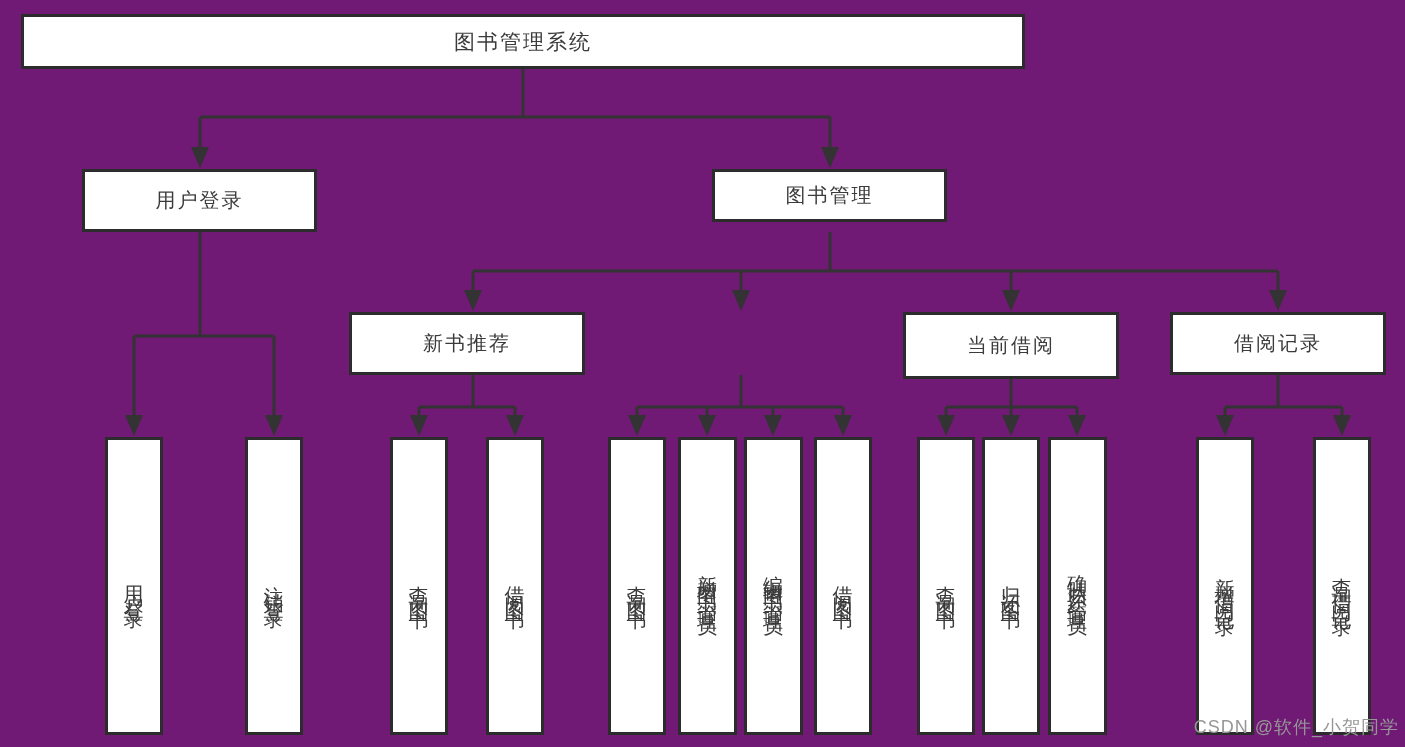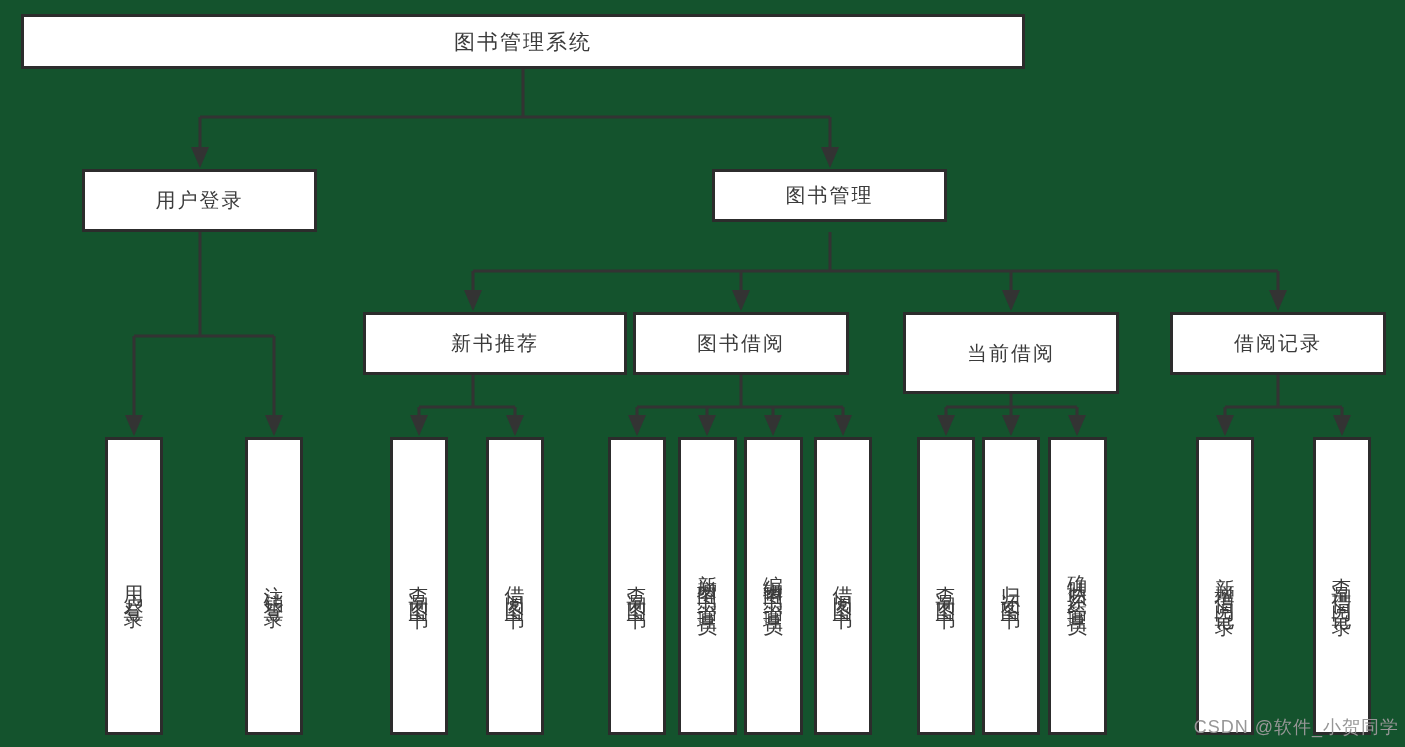--- a/index.html
+++ b/index.html
@@ -2,21 +2,21 @@
 <html><head>
 <meta charset="utf-8">
 <style>
   * { box-sizing: border-box; margin: 0; padding: 0; }
   html, body { background: #ffffff; }
   body { font-family: "Liberation Sans", "DejaVu Sans", sans-serif; }
   .canvas {
     position: relative;
     width: 1405px;
     height: 747px;
-    background: #14532d;
+    background: #701a75;
     overflow: hidden;
   }
   .connector-svg {
     position: absolute;
     left: 0; top: 0;
     width: 1405px; height: 747px;
     pointer-events: none;
   }
   .connector-svg path {
     stroke: #333333;
@@ -116,27 +116,24 @@
     <span>图书管理系统</span>
   </div>
 
   <div class="node hnode" style="left:82px; top:169px; width:235px; height:63px;">
     <span>用户登录</span>
   </div>
   <div class="node hnode" style="left:712px; top:169px; width:235px; height:53px;">
     <span>图书管理</span>
   </div>
 
-  <div class="node hnode" style="left:363px; top:312px; width:264px; height:63px;">
+  <div class="node hnode" style="left:349px; top:312px; width:236px; height:63px;">
     <span>新书推荐</span>
   </div>
-  <div class="node hnode" style="left:633px; top:312px; width:216px; height:63px;">
-    <span>图书借阅</span>
-  </div>
-  <div class="node hnode" style="left:903px; top:312px; width:216px; height:82px;">
+  <div class="node hnode" style="left:903px; top:312px; width:216px; height:67px;">
     <span>当前借阅</span>
   </div>
   <div class="node hnode" style="left:1170px; top:312px; width:216px; height:63px;">
     <span>借阅记录</span>
   </div>
 
   <div class="node vnode" style="left:105px; top:437px; width:58px; height:298px;">
     <span>用户登录</span>
   </div>
   <div class="node vnode" style="left:245px; top:437px; width:58px; height:298px;">

